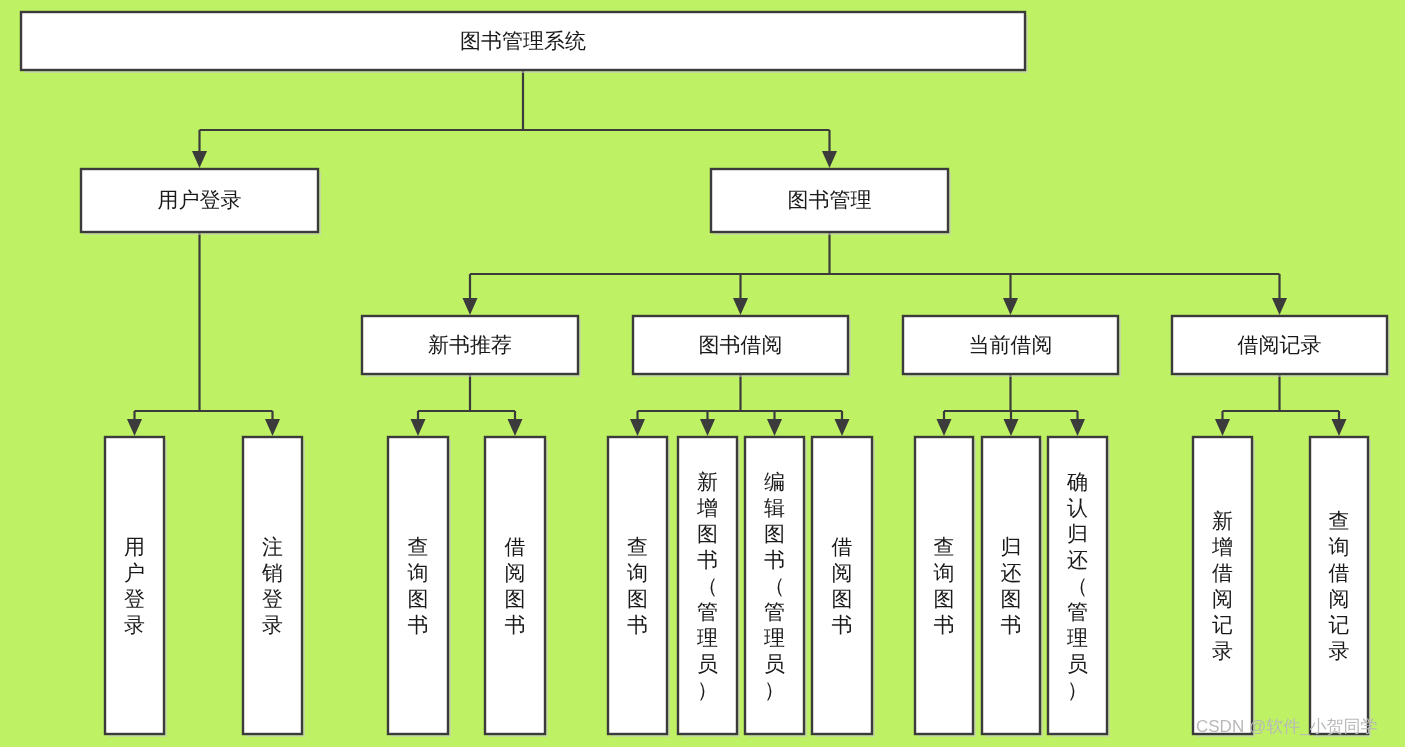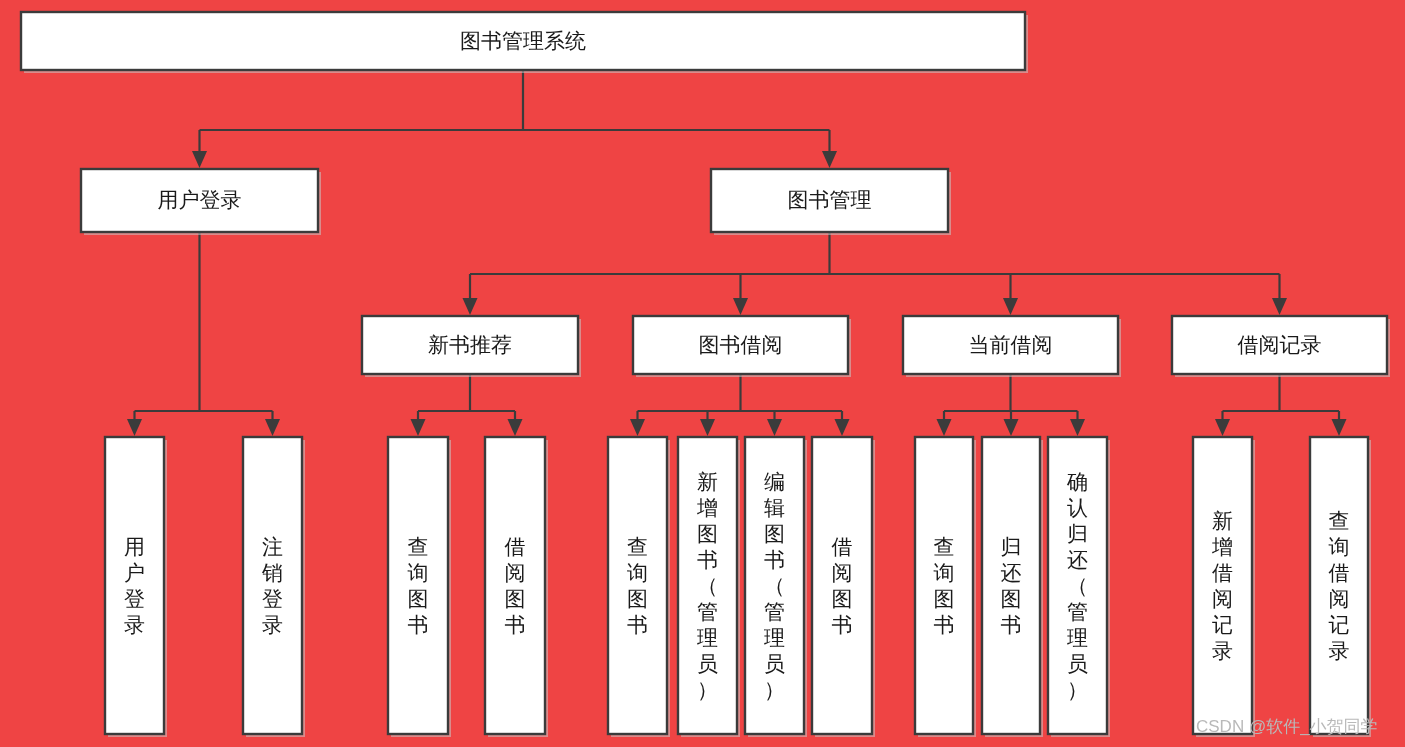--- a/index.html
+++ b/index.html
@@ -11,21 +11,21 @@
   body {
     width: 1405px;
     height: 747px;
     overflow: hidden;
     font-family: "Liberation Sans", "DejaVu Sans", sans-serif;
   }
   #diagram-root {
     position: relative;
     width: 1405px;
     height: 747px;
-    background: #ef4444;
+    background: #bef264;
   }
   svg.diagram-canvas {
     position: absolute;
     left: 0;
     top: 0;
     width: 1405px;
     height: 747px;
     display: block;
   }
   .node-box {

